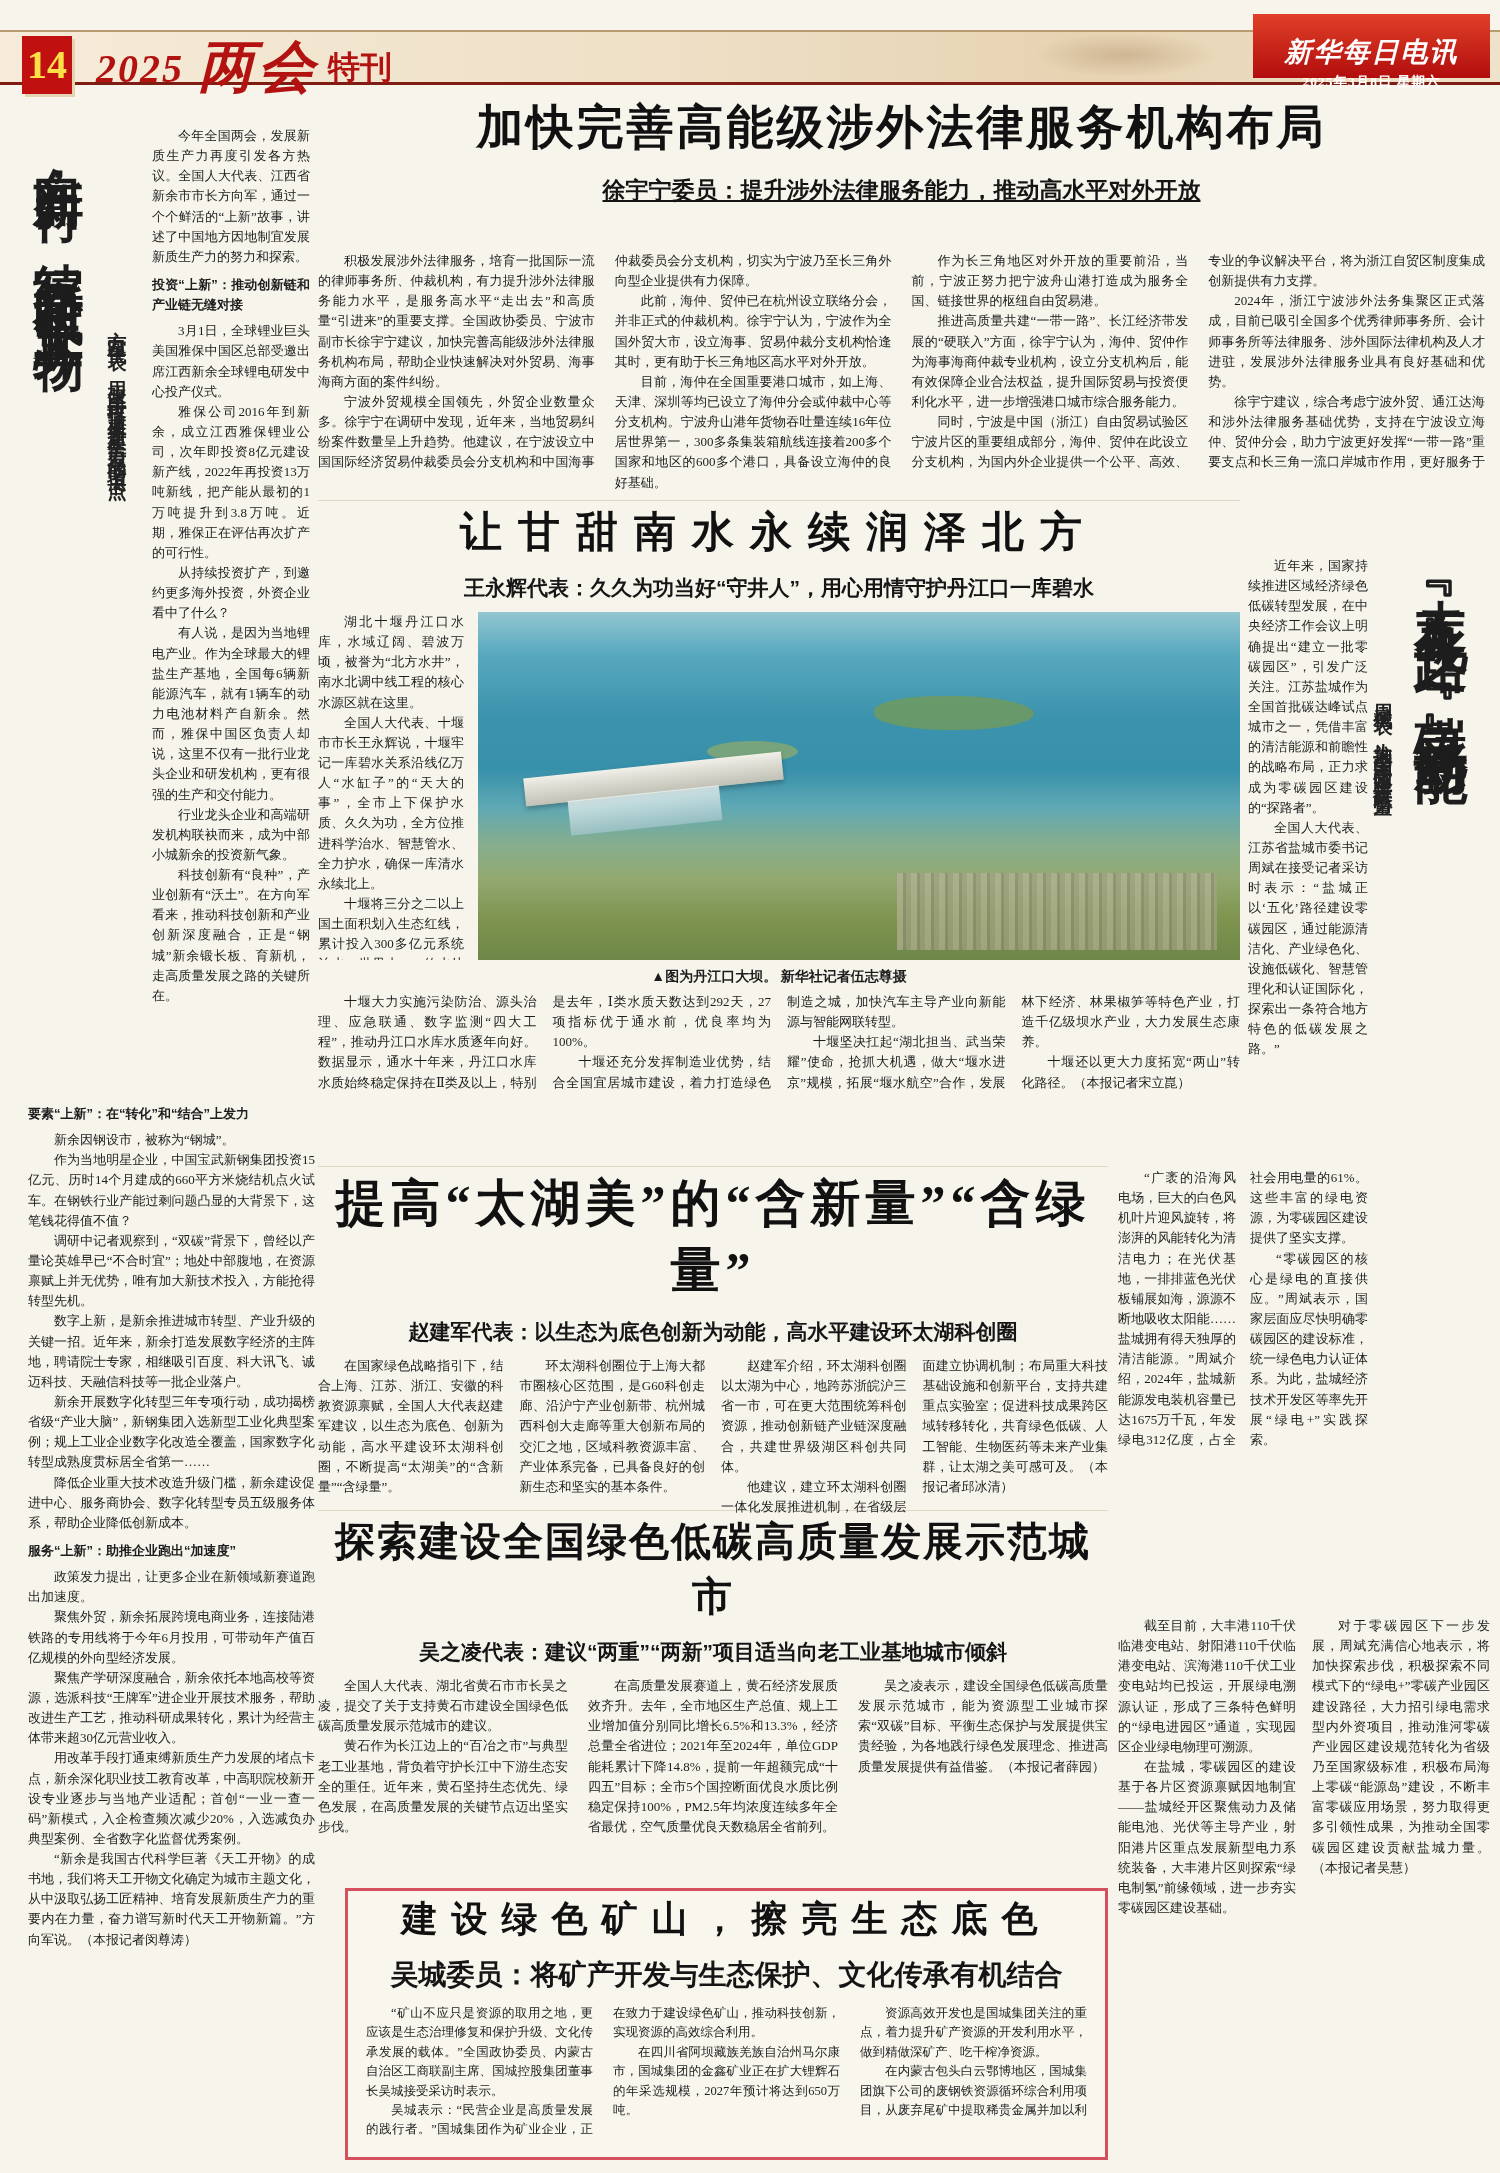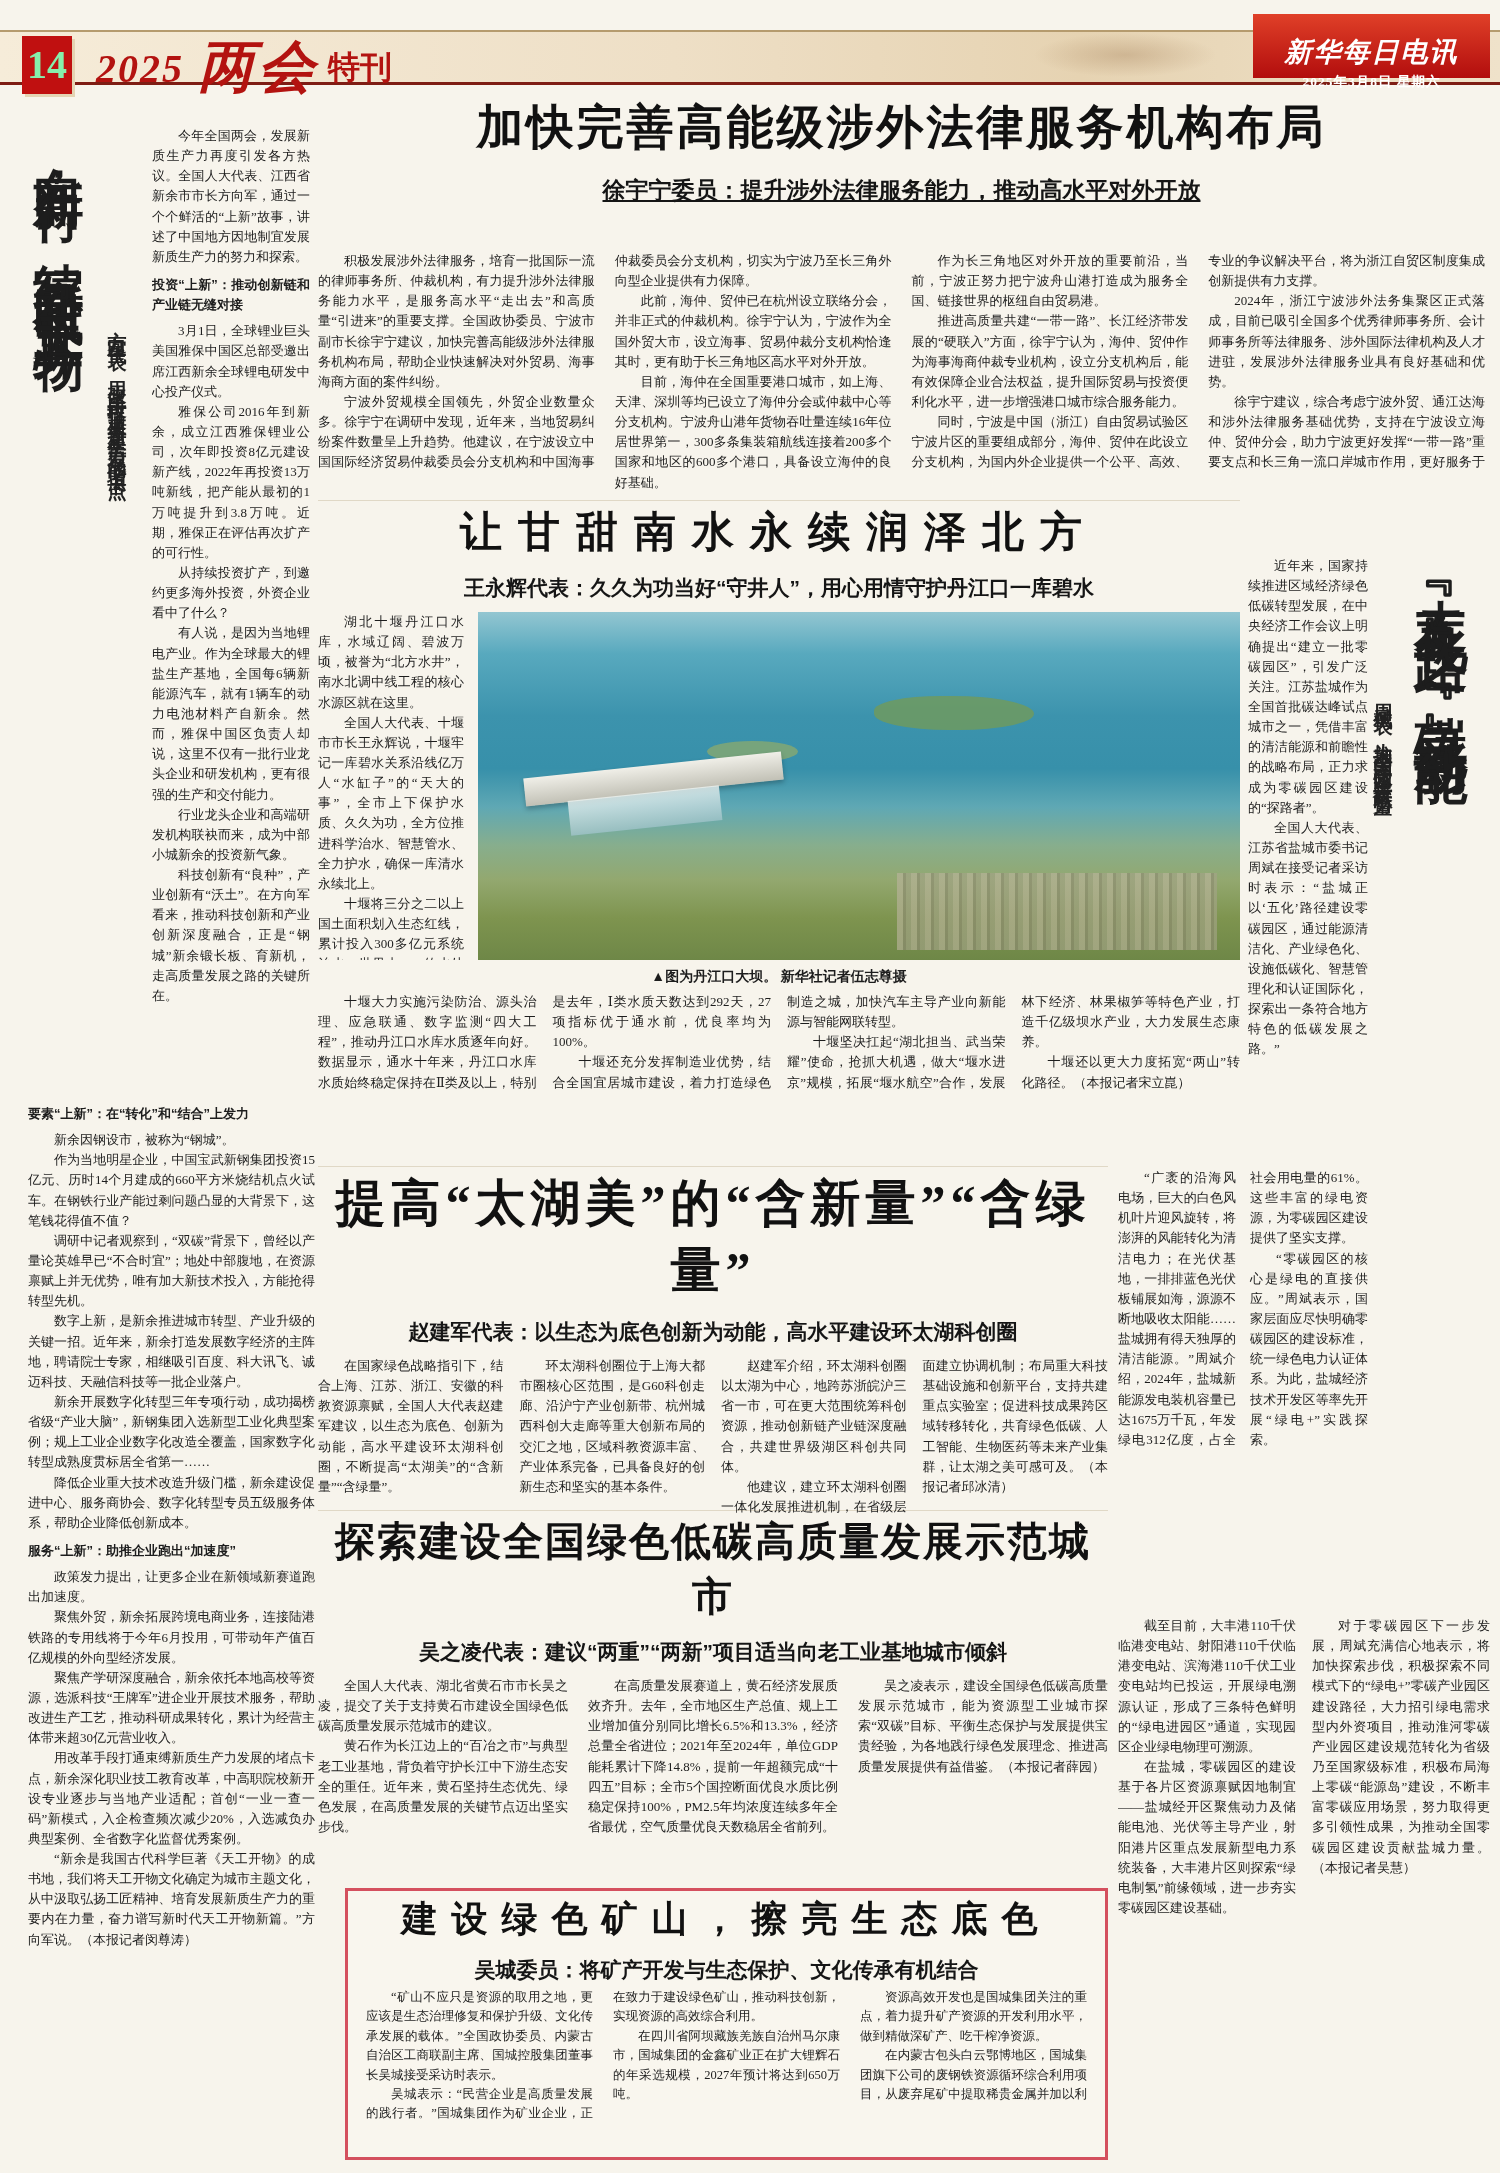--- a/index.html
+++ b/index.html
@@ -6,21 +6,21 @@
   .page { position:relative; width:1500px; height:2173px; margin:0 auto; background:#f7f4ec;
           font-family:"Liberation Serif","DejaVu Serif",serif; color:#1d1d1d; overflow:hidden; }
 
   
   .banner { position:absolute; left:0; top:30px; width:1500px; height:50px;
             background:linear-gradient(90deg,#f6ecd9 0%,#eedfc6 45%,#e6d3b2 72%,#efe2ca 100%);
             border-top:2px solid #b59b6e; border-bottom:3px solid #7e1d14; }
   .swirl { position:absolute; left:1030px; top:32px; width:190px; height:46px; border-radius:50%;
            background:radial-gradient(ellipse at center, rgba(150,110,70,.30), rgba(150,110,70,0) 68%); }
   .pagenum { position:absolute; left:22px; top:36px; width:50px; height:58px; background:#c01010;
-             color:#86efac; font-weight:bold; font-size:40px; line-height:58px; text-align:center;
+             color:#fde047; font-weight:bold; font-size:40px; line-height:58px; text-align:center;
              box-shadow:3px 3px 0 #e4d4b4; }
   .brand { position:absolute; left:96px; top:30px; height:50px; color:#b31310; white-space:nowrap; }
   .brand .yr  { font-size:40px; font-weight:bold; font-style:italic; letter-spacing:2px; vertical-align:middle; }
   .brand .lh  { font-size:56px; font-weight:900; font-style:italic; letter-spacing:4px; vertical-align:middle; margin-left:10px; }
   .brand .tk  { font-size:32px; font-weight:900; vertical-align:middle; margin-left:6px; }
   .masthead { position:absolute; left:1253px; top:14px; width:237px; height:64px; text-align:center;
               background:linear-gradient(180deg,#e04028,#b20d0d); color:#fff; }
   .masthead .name { font-size:27px; font-weight:700; font-style:italic; letter-spacing:2px; margin-top:20px; }
   .masthead .date { font-size:13.5px; font-weight:bold; margin-top:3px; letter-spacing:1px; }
 
@@ -74,21 +74,21 @@
   
   .a-explore { position:absolute; left:318px; top:1514px; width:790px; height:360px; }
   .a-explore .hl  { font-size:40px; letter-spacing:2px; margin:0; }
   .a-explore .sub { font-size:21px; margin:14px 0 10px; }
   .a-explore .cols { column-count:3; column-gap:20px; height:210px; overflow:hidden; }
 
   
   .a-mine { position:absolute; left:345px; top:1888px; width:763px; height:272px; box-sizing:border-box;
             border:3px solid #d4505e; padding:2px 18px 8px; background:#f9f6ee; }
   .a-mine .hl  { font-size:36px; letter-spacing:14px; margin:2px 0 0; }
-  .a-mine .sub { font-size:21px; margin:12px 0 4px; }
+  .a-mine .sub { font-size:28px; margin:12px 0 10px; }
   .a-mine .cols { column-count:3; column-gap:20px; height:152px; overflow:hidden; }
   .a-mine .cols p, .a-mine .cols { font-size:12.5px; }
 
   
   .r-colA  { position:absolute; left:1248px; top:556px; width:120px; height:1046px; overflow:hidden; }
   .r-colA2 { position:absolute; left:1118px; top:1168px; width:250px; height:436px; column-count:2; column-gap:14px; overflow:hidden; }
   .r-colB  { position:absolute; left:1118px; top:1616px; width:372px; height:544px; column-count:2; column-gap:16px; overflow:hidden; }
   .r-by   { position:absolute; left:1370px; top:688px; height:620px; writing-mode:vertical-rl;
             font-size:19px; font-weight:bold; letter-spacing:4px;
             font-family:"Liberation Sans","DejaVu Sans",sans-serif; color:#222; }

